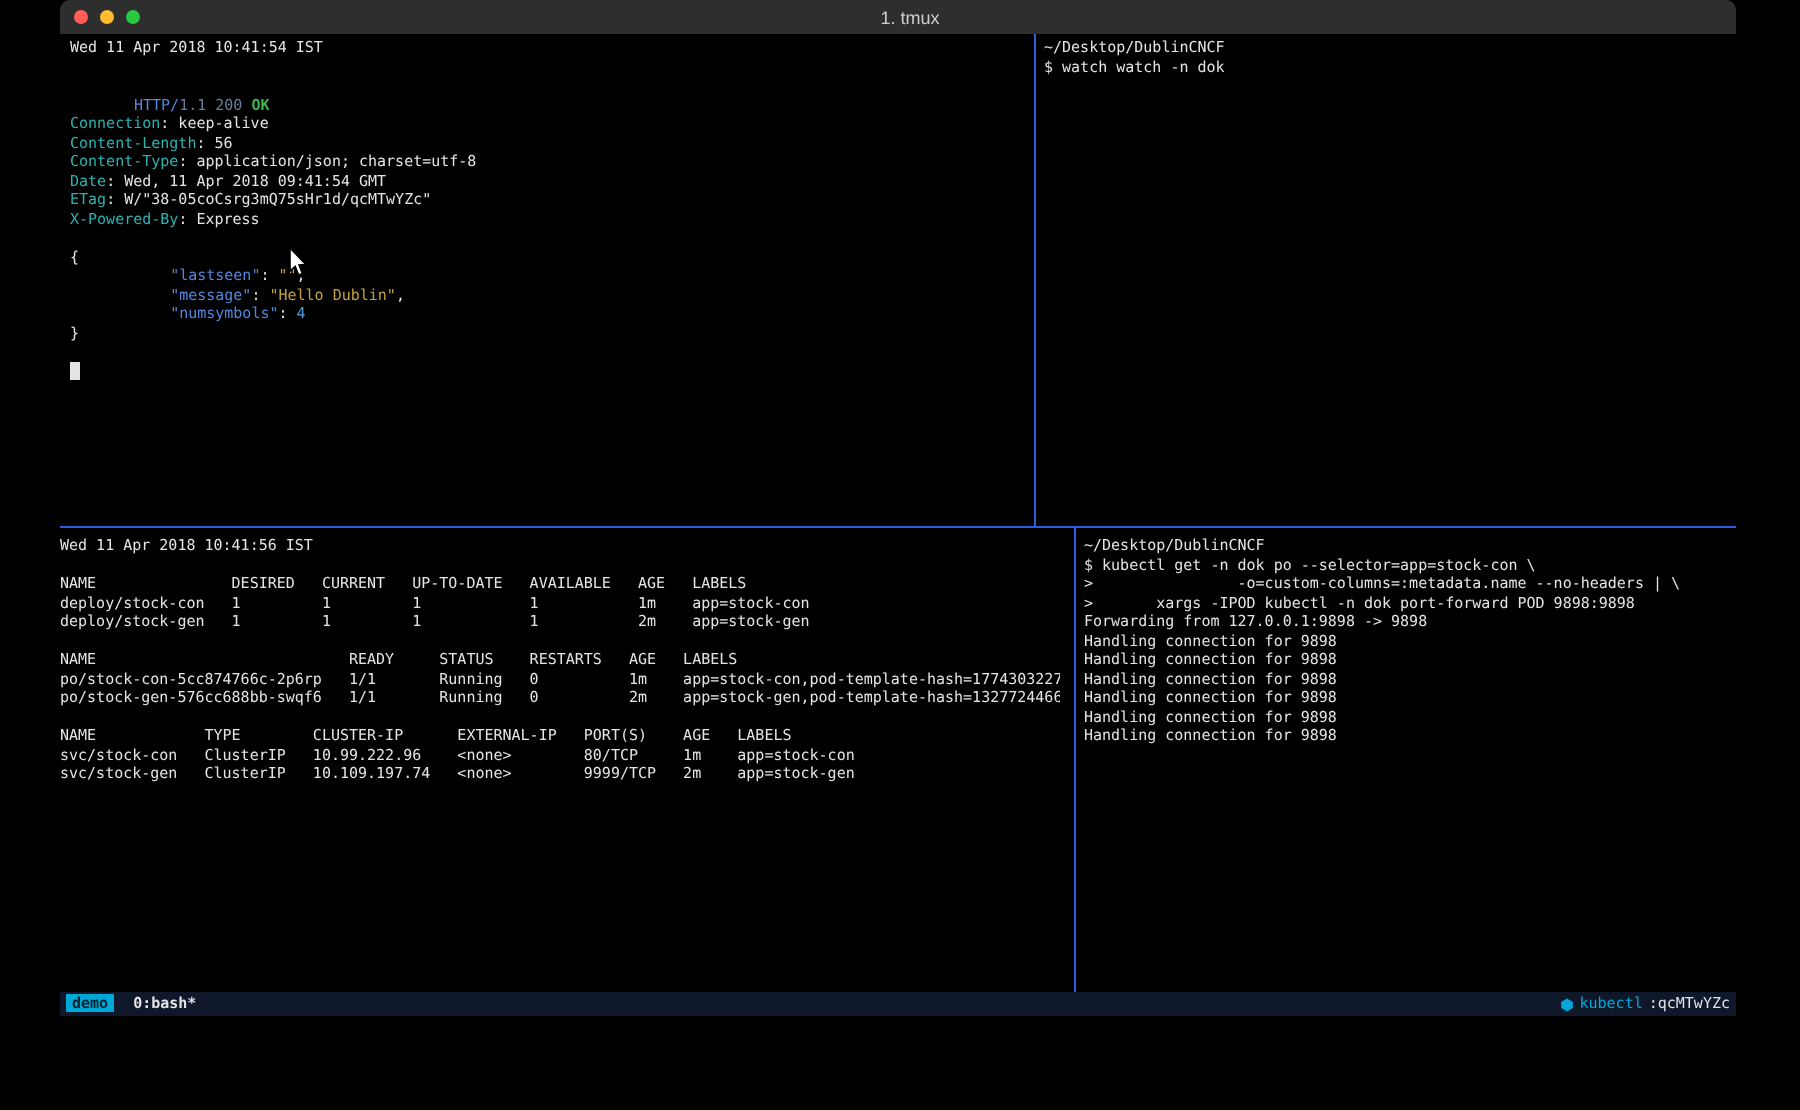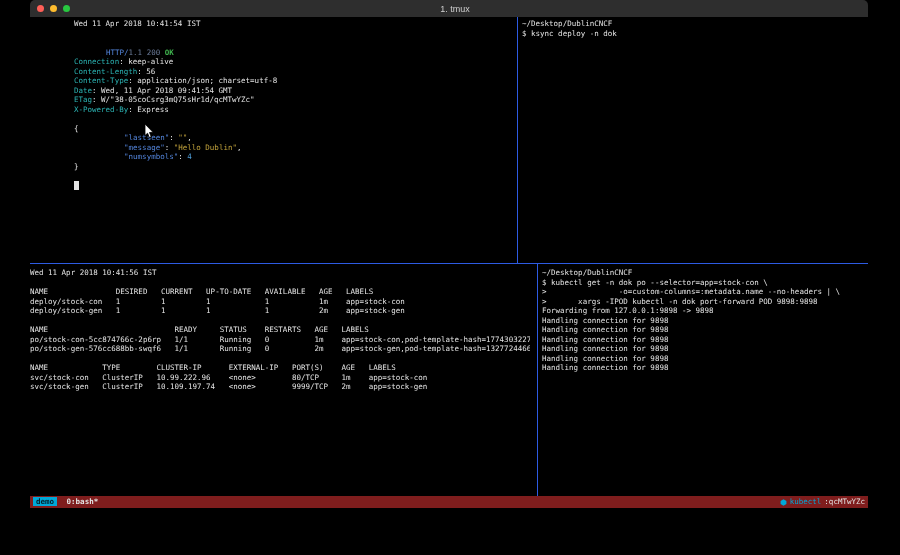--- a/index.html
+++ b/index.html
@@ -16,21 +16,21 @@
   .light{width:7px;height:7px;border-radius:50%;display:inline-block;}
   .light.red{background:var(--traffic_red);}
   .light.yellow{background:var(--traffic_yellow);}
   .light.green{background:var(--traffic_green);}
   .title{flex:1;text-align:center;font-family:"Liberation Sans", sans-serif;
          font-size:9px;color:var(--title_text);padding-left:12px;}
 
   
   .pane{position:absolute;font-size:7.5px;line-height:9.5px;color:var(--fg);
         white-space:pre;overflow:hidden;}
-  .pane-tl{left:5px;top:19px;width:480px;height:244px;margin-left:39px;}
+  .pane-tl{left:5px;top:19px;width:480px;height:244px;}
   .pane-tr{left:492px;top:19px;width:344px;height:244px;}
   .pane-bl{left:0;top:268px;width:500px;height:228px;}
   .pane-br{left:512px;top:268px;width:324px;height:228px;}
   .tline{height:9.5px;line-height:9.5px;white-space:pre;}
 
   .seg-fg{color:var(--fg);}
   .seg-cy{color:var(--cyan);}
   .seg-bl{color:var(--blue);padding-left:32px;}
   .seg-dim{color:var(--dim);}
   .seg-gr{color:var(--green);font-weight:bold;}
@@ -38,21 +38,21 @@
   .seg-num{color:var(--num);}
   .seg-cursor{background:var(--fg);color:transparent;}
 
   
   .border-v{position:absolute;width:1px;background:var(--border);}
   .bv-top{left:487px;top:17px;height:246px;}
   .bv-bottom{left:507px;top:264px;height:232px;}
   .border-h{position:absolute;left:0;top:263px;width:838px;height:1px;background:var(--border);}
 
   
-  .statusbar{position:absolute;left:0;top:496px;width:838px;height:12px;background:#7f1d1d;
+  .statusbar{position:absolute;left:0;top:496px;width:838px;height:12px;background:#0f172a;
              display:flex;align-items:center;justify-content:space-between;
              font-size:7.5px;line-height:12px;padding:0 3px;box-sizing:border-box;}
   .session{background:var(--status_cyan);color:#00222e;padding:0 3px;font-weight:bold;}
   .winlabel{color:var(--fg);margin-left:5px;font-weight:bold;}
   .status-right{display:flex;align-items:center;gap:3px;}
   .hex{width:7px;height:7px;fill:var(--status_cyan);}
   .ctx{color:var(--status_cyan);}
   .ns{color:var(--fg);}
 
   
@@ -68,21 +68,21 @@
       <div class="lights">
         <span class="light red"></span>
         <span class="light yellow"></span>
         <span class="light green"></span>
       </div>
       <div class="title">1. tmux</div>
     </div>
 
     <div class="pane pane-tl"><div class="tline"><span class="seg-fg">Wed 11 Apr 2018 10:41:54 IST</span></div><div class="tline">&nbsp;</div><div class="tline">&nbsp;</div><div class="tline"><span class="seg-bl">HTTP/</span><span class="seg-dim">1.1 200 </span><span class="seg-gr">OK</span></div><div class="tline"><span class="seg-cy">Connection</span><span class="seg-fg">: keep-alive</span></div><div class="tline"><span class="seg-cy">Content-Length</span><span class="seg-fg">: 56</span></div><div class="tline"><span class="seg-cy">Content-Type</span><span class="seg-fg">: application/json; charset=utf-8</span></div><div class="tline"><span class="seg-cy">Date</span><span class="seg-fg">: Wed, 11 Apr 2018 09:41:54 GMT</span></div><div class="tline"><span class="seg-cy">ETag</span><span class="seg-fg">: W/"38-05coCsrg3mQ75sHr1d/qcMTwYZc"</span></div><div class="tline"><span class="seg-cy">X-Powered-By</span><span class="seg-fg">: Express</span></div><div class="tline">&nbsp;</div><div class="tline"><span class="seg-fg">{</span></div><div class="tline"><span class="seg-fg">    </span><span class="seg-bl">"lastseen"</span><span class="seg-fg">: </span><span class="seg-ye">""</span><span class="seg-fg">,</span></div><div class="tline"><span class="seg-fg">    </span><span class="seg-bl">"message"</span><span class="seg-fg">: </span><span class="seg-ye">"Hello Dublin"</span><span class="seg-fg">,</span></div><div class="tline"><span class="seg-fg">    </span><span class="seg-bl">"numsymbols"</span><span class="seg-fg">: </span><span class="seg-num">4</span></div><div class="tline"><span class="seg-fg">}</span></div><div class="tline">&nbsp;</div><div class="tline"><span class="seg-cursor"> </span></div></div>
     <div class="border-v bv-top"></div>
-    <div class="pane pane-tr"><div class="tline"><span class="seg-fg">~/Desktop/DublinCNCF</span></div><div class="tline"><span class="seg-fg">$ ksync deploy -n dok</span></div></div>
+    <div class="pane pane-tr"><div class="tline"><span class="seg-fg">~/Desktop/DublinCNCF</span></div><div class="tline"><span class="seg-fg">$ watch watch -n dok</span></div></div>
 
     <div class="border-h"></div>
 
     <div class="pane pane-bl"><div class="tline"><span class="seg-fg">Wed 11 Apr 2018 10:41:56 IST</span></div><div class="tline">&nbsp;</div><div class="tline"><span class="seg-fg">NAME               DESIRED   CURRENT   UP-TO-DATE   AVAILABLE   AGE   LABELS</span></div><div class="tline"><span class="seg-fg">deploy/stock-con   1         1         1            1           1m    app=stock-con</span></div><div class="tline"><span class="seg-fg">deploy/stock-gen   1         1         1            1           2m    app=stock-gen</span></div><div class="tline">&nbsp;</div><div class="tline"><span class="seg-fg">NAME                            READY     STATUS    RESTARTS   AGE   LABELS</span></div><div class="tline"><span class="seg-fg">po/stock-con-5cc874766c-2p6rp   1/1       Running   0          1m    app=stock-con,pod-template-hash=1774303227</span></div><div class="tline"><span class="seg-fg">po/stock-gen-576cc688bb-swqf6   1/1       Running   0          2m    app=stock-gen,pod-template-hash=1327724466</span></div><div class="tline">&nbsp;</div><div class="tline"><span class="seg-fg">NAME            TYPE        CLUSTER-IP      EXTERNAL-IP   PORT(S)    AGE   LABELS</span></div><div class="tline"><span class="seg-fg">svc/stock-con   ClusterIP   10.99.222.96    &lt;none&gt;        80/TCP     1m    app=stock-con</span></div><div class="tline"><span class="seg-fg">svc/stock-gen   ClusterIP   10.109.197.74   &lt;none&gt;        9999/TCP   2m    app=stock-gen</span></div></div>
     <div class="border-v bv-bottom"></div>
     <div class="pane pane-br"><div class="tline"><span class="seg-fg">~/Desktop/DublinCNCF</span></div><div class="tline"><span class="seg-fg">$ kubectl get -n dok po --selector=app=stock-con \</span></div><div class="tline"><span class="seg-fg">&gt;                -o=custom-columns=:metadata.name --no-headers | \</span></div><div class="tline"><span class="seg-fg">&gt;       xargs -IPOD kubectl -n dok port-forward POD 9898:9898</span></div><div class="tline"><span class="seg-fg">Forwarding from 127.0.0.1:9898 -&gt; 9898</span></div><div class="tline"><span class="seg-fg">Handling connection for 9898</span></div><div class="tline"><span class="seg-fg">Handling connection for 9898</span></div><div class="tline"><span class="seg-fg">Handling connection for 9898</span></div><div class="tline"><span class="seg-fg">Handling connection for 9898</span></div><div class="tline"><span class="seg-fg">Handling connection for 9898</span></div><div class="tline"><span class="seg-fg">Handling connection for 9898</span></div></div>
 
     <div class="statusbar">
       <div class="status-left">
         <span class="session">demo</span>

